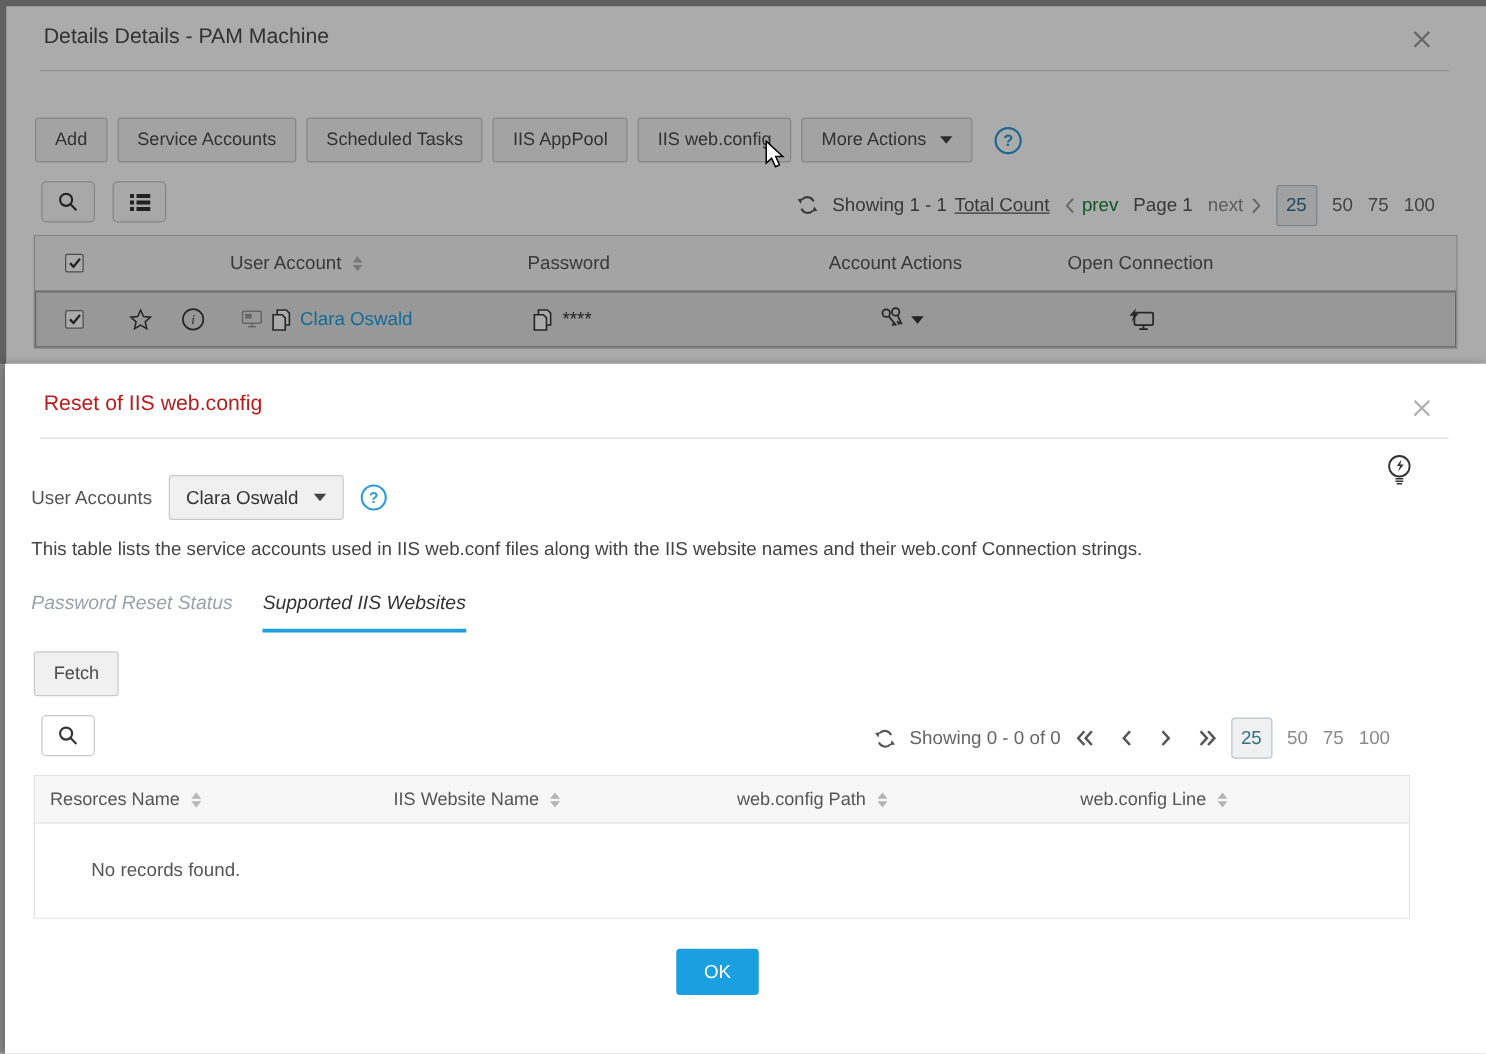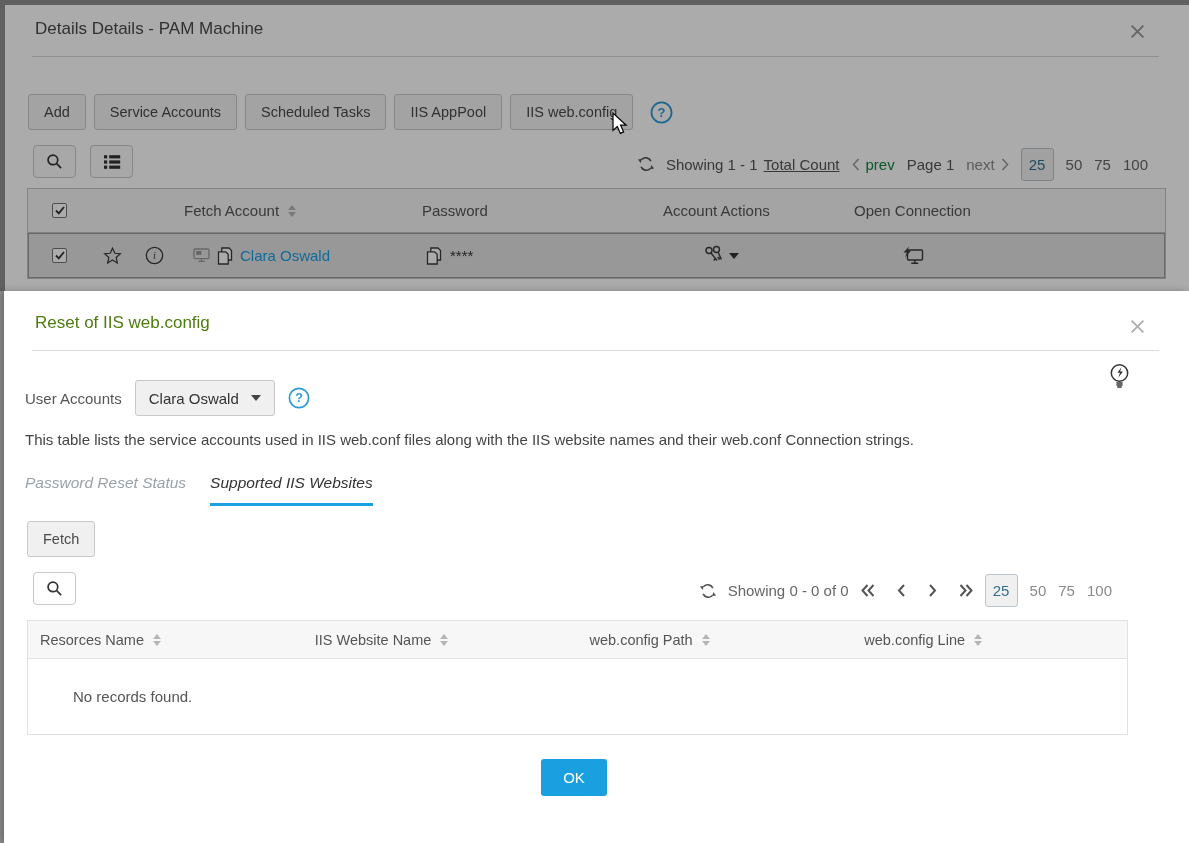--- a/index.html
+++ b/index.html
@@ -49,21 +49,21 @@
   .tp-grid{display:grid;grid-template-columns:63px 42px 42px 232px 241px 191px auto;align-items:center;}
   .tp-head{height:43px;background:#f5f5f5;border-bottom:1px solid #c2c2c2;color:#555;font-size:15px;}
   .tp-row{height:45px;background:#e3e3e3;box-shadow:inset 0 0 0 1px #9b9b9b;font-size:15px;color:#333;}
   .cell-c{display:flex;justify-content:center;align-items:center;}
   .cell{display:flex;align-items:center;}
   
   .dim{position:absolute;left:0;top:0;width:100%;height:291px;background:rgba(0,0,0,0.33);z-index:10;}
   
   .dialog{position:absolute;left:4px;top:291px;right:0;bottom:0;background:#fff;z-index:20;
           box-shadow:-3px 0 7px rgba(0,0,0,0.25);}
-  .dg-title{position:absolute;left:31px;top:22px;font-size:17px;color:#4d7c0f;}
+  .dg-title{position:absolute;left:31px;top:22px;font-size:17px;color:#b91c1c;}
   .dg-close{position:absolute;left:1123px;top:25px;width:20px;height:20px;
             display:flex;align-items:center;justify-content:center;}
   .dg-divider{position:absolute;left:28px;right:30px;top:59px;border-top:1px solid #dedede;}
   .dg-row1{position:absolute;left:21px;top:89px;height:36px;display:flex;align-items:center;gap:13px;}
   .dg-label{font-size:15px;color:#555;}
   .dg-dd{display:inline-flex;align-items:center;gap:12px;height:36px;padding:0 13px;
          background:#f0f0f0;border:1px solid #c9c9c9;border-radius:3px;font-size:15px;color:#333;box-sizing:border-box;}
   .dg-bulb{position:absolute;left:1103px;top:72px;}
   .dg-desc{position:absolute;left:21px;top:140px;font-size:15px;color:#444;}
   .dg-tabs{position:absolute;left:21px;top:183px;display:flex;gap:24px;font-size:15.5px;font-style:italic;}
@@ -96,20 +96,24 @@
     </svg>
   </div>
   <div class="tp-divider"></div>
 
   <div class="tp-toolbar">
     <button class="btn">Add</button>
     <button class="btn">Service Accounts</button>
     <button class="btn">Scheduled Tasks</button>
     <button class="btn">IIS AppPool</button>
     <button class="btn">IIS web.config</button>
+    <button class="btn" style="gap:11px">
+      <span>More Actions</span>
+      <span class="caret-solid"></span>
+    </button>
     <span style="margin-left:9px;display:inline-flex;">
       <svg width="23" height="23" viewBox="0 0 22 22">
         <circle cx="11" cy="11" r="9.6" fill="none" stroke="#2e9bd6" stroke-width="1.7"></circle>
         <text x="11" y="15.4" text-anchor="middle" font-size="12.5" fill="#2e9bd6" font-weight="bold" font-family="Liberation Sans, sans-serif">?</text>
       </svg>
     </span>
   </div>
 
   <div class="tp-iconrow">
     <button class="icon-btn">
@@ -167,21 +171,21 @@
       <div class="cell-c">
         <span class="cb">
           <svg width="10" height="9" viewBox="0 0 10 9">
             <path d="M1 4.5 3.8 7.4 9 1" stroke="#333" stroke-width="1.8" fill="none"></path>
           </svg>
         </span>
       </div>
       <div></div>
         <div></div>
       <div class="cell" style="padding-left:9px">
-        <span>Fetch Account</span>
+        <span>User Account</span>
         <span class="sort">
             <b class="u"></b>
             <b class="d"></b>
           </span>
       </div>
       <div class="cell" style="padding-left:15px">Password</div>
       <div class="cell" style="padding-left:15px">Account Actions</div>
       <div class="cell" style="padding-left:15px">Open Connection</div>
     </div>
     <div class="tp-grid tp-row">

